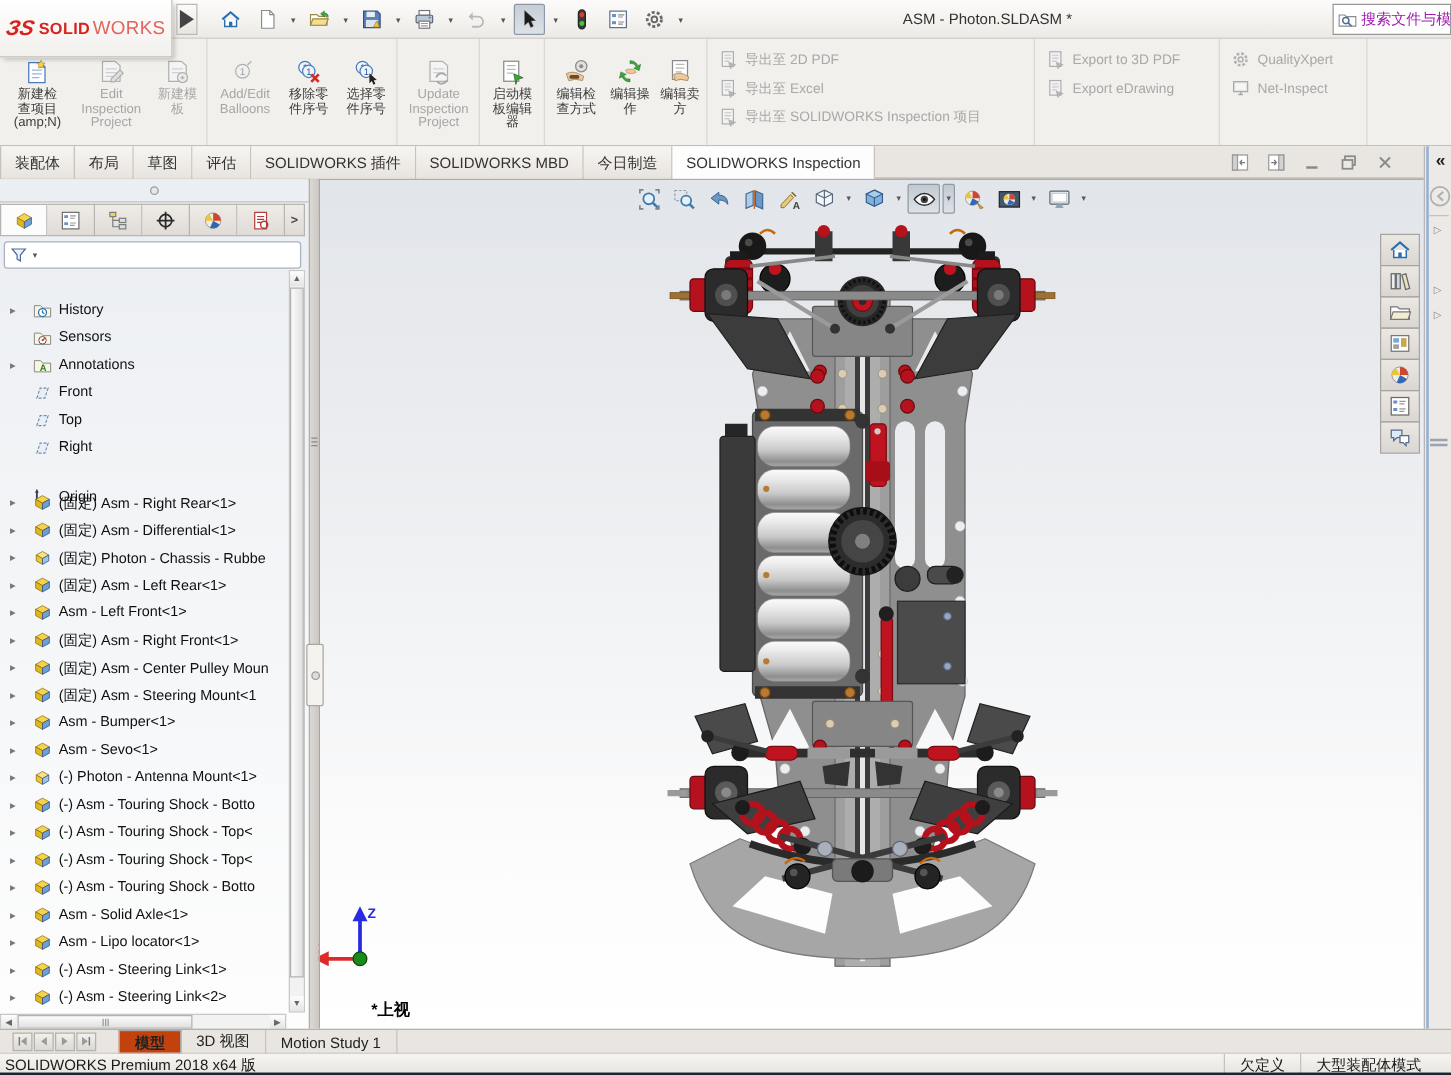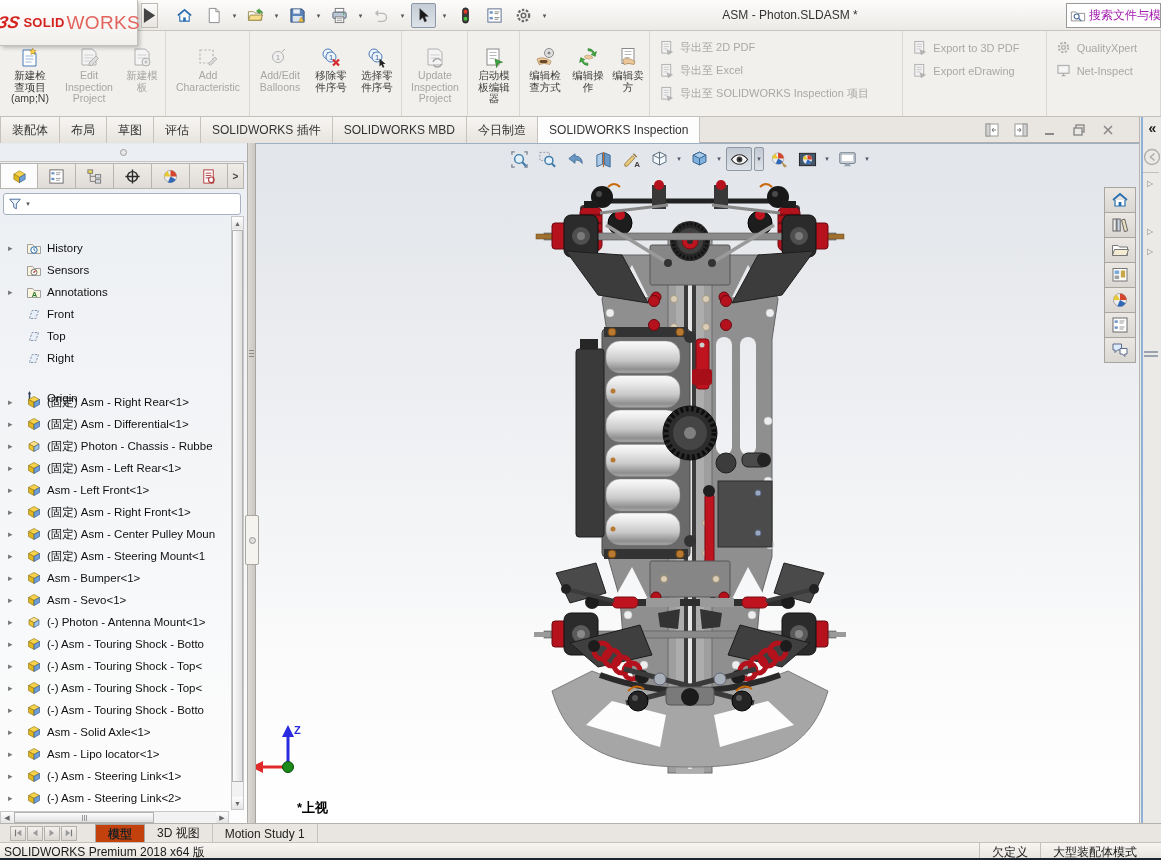--- a/index.html
+++ b/index.html
@@ -5,21 +5,21 @@
   *{margin:0;padding:0;box-sizing:border-box;-webkit-font-smoothing:antialiased}
   html,body{width:1161px;height:860px;overflow:hidden}
   body{font-family:"Liberation Sans","DejaVu Sans",sans-serif;position:relative;background:#fff;color:#222}
   svg{display:block}
 
   
   #titlebar{position:absolute;left:0;top:0;width:1161px;height:31px;background:linear-gradient(#fdfcfb,#eceae6);border-bottom:1px solid #c9c6c1;z-index:20}
   #logo-plate{position:absolute;left:0;top:0;width:138px;height:46px;background:linear-gradient(#ffffff,#f2f0ed);border:1px solid #c2bfba;border-left:none;border-top:none;box-shadow:2px 2px 4px rgba(0,0,0,.22);z-index:40;display:flex;align-items:center;justify-content:center;gap:2px}
   .logo-mark{font-style:italic;font-weight:bold;font-size:17px;color:#d6231f;transform:skewX(-12deg);margin-right:2px}
   .logo-solid{font-weight:bold;font-size:13px;color:#d6231f;letter-spacing:.3px}
-  .logo-works{font-size:19px;color:#e2645c;letter-spacing:.3px}
+  .logo-works{font-size:15px;color:#e2645c;letter-spacing:.3px}
   #flyout-btn{position:absolute;left:141px;top:3px;width:17px;height:25px;border:1px solid #bcb9b4;background:linear-gradient(#fcfbfa,#e8e5e1);display:flex;align-items:center;justify-content:center;z-index:41}
   #quickbar{position:absolute;left:172px;top:2px;height:27px;display:flex;align-items:center;gap:4px;z-index:21}
   .qbtn{width:25px;height:25px;display:flex;align-items:center;justify-content:center;border-radius:2px}
   .qbtn svg{width:17px;height:17px}
   .qbtn.pressed{background:linear-gradient(#c6cdd6,#dde2e8);border:1px solid #8a98a8}
   .qcaret{font-size:7px;color:#555;width:9px;text-align:center}
   #win-title{position:absolute;left:600px;top:8px;width:380px;text-align:center;font-size:12px;color:#333;z-index:21}
   #searchbox{position:absolute;left:1066px;top:3px;width:95px;height:25px;background:#fff;border:1px solid #979797;display:flex;align-items:center;gap:3px;padding:0 3px;overflow:hidden;z-index:21}
   #searchbox svg{width:16px;height:16px;flex:none}
   #search-text{font-size:12px;color:#a21caf;white-space:nowrap}
@@ -279,32 +279,20 @@
         <span class="ricon">
           <svg viewBox="0 0 22 22">
             <path d="M4 3h10l4 3.5V19H4z" fill="#f4f4f4" stroke="#b0b0b0"></path>
             <path d="M6.5 9h9M6.5 12h9" stroke="#cfcfcf"></path>
             <circle cx="15" cy="16" r="4" fill="#ececec" stroke="#b0b0b0"></circle>
             <path d="M13.5 16h3M15 14.5v3" stroke="#b0b0b0"></path>
           </svg>
         </span>
         <span class="rline">新建模</span>
         <span class="rline">板</span>
-      </div>
-    </div>
-    <div class="rgroup">
-      <div class="rbtn rdis" style="width: 80px;">
-        <span class="ricon">
-          <svg viewBox="0 0 22 22">
-            <rect x="3" y="4" width="13" height="13" fill="none" stroke="#b8b8b8" stroke-dasharray="2.4 1.8" stroke-width="1.2"></rect>
-            <path d="M12 17l6-6 2 2-6 6h-2z" fill="#d8d8d8" stroke="#a8a8a8" stroke-width=".6"></path>
-          </svg>
-        </span>
-        <span class="rline">Add</span>
-        <span class="rline">Characteristic</span>
       </div>
     </div>
     <div class="rgroup">
       <div class="rbtn rdis" style="width: 56px;">
         <span class="ricon">
           <svg viewBox="0 0 22 22">
             <circle cx="9" cy="11" r="5.5" fill="#f0f0f0" stroke="#b0b0b0"></circle>
             <text x="9" y="14" font-size="8" fill="#a0a0a0" text-anchor="middle">1</text>
             <path d="M13 6l3-3" stroke="#b0b0b0"></path>
           </svg>

